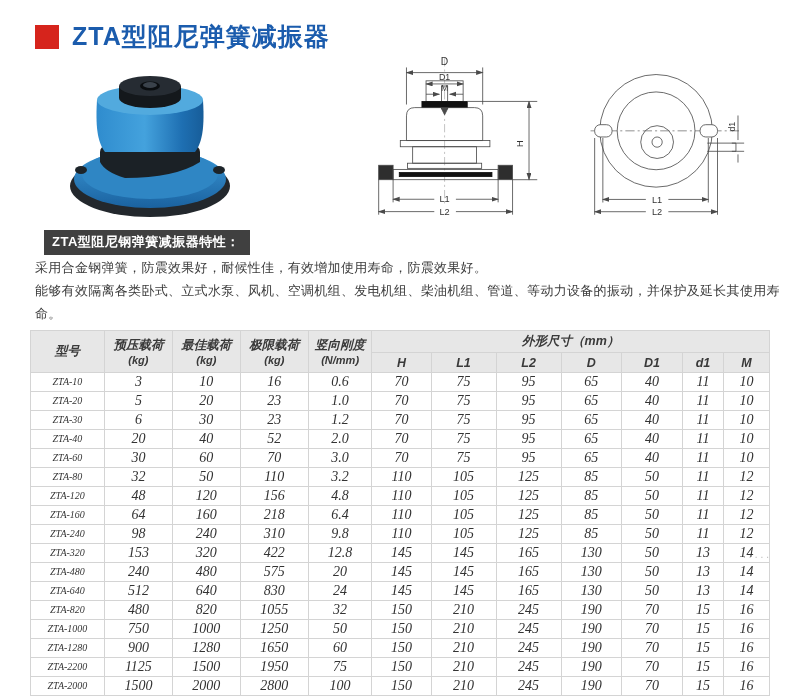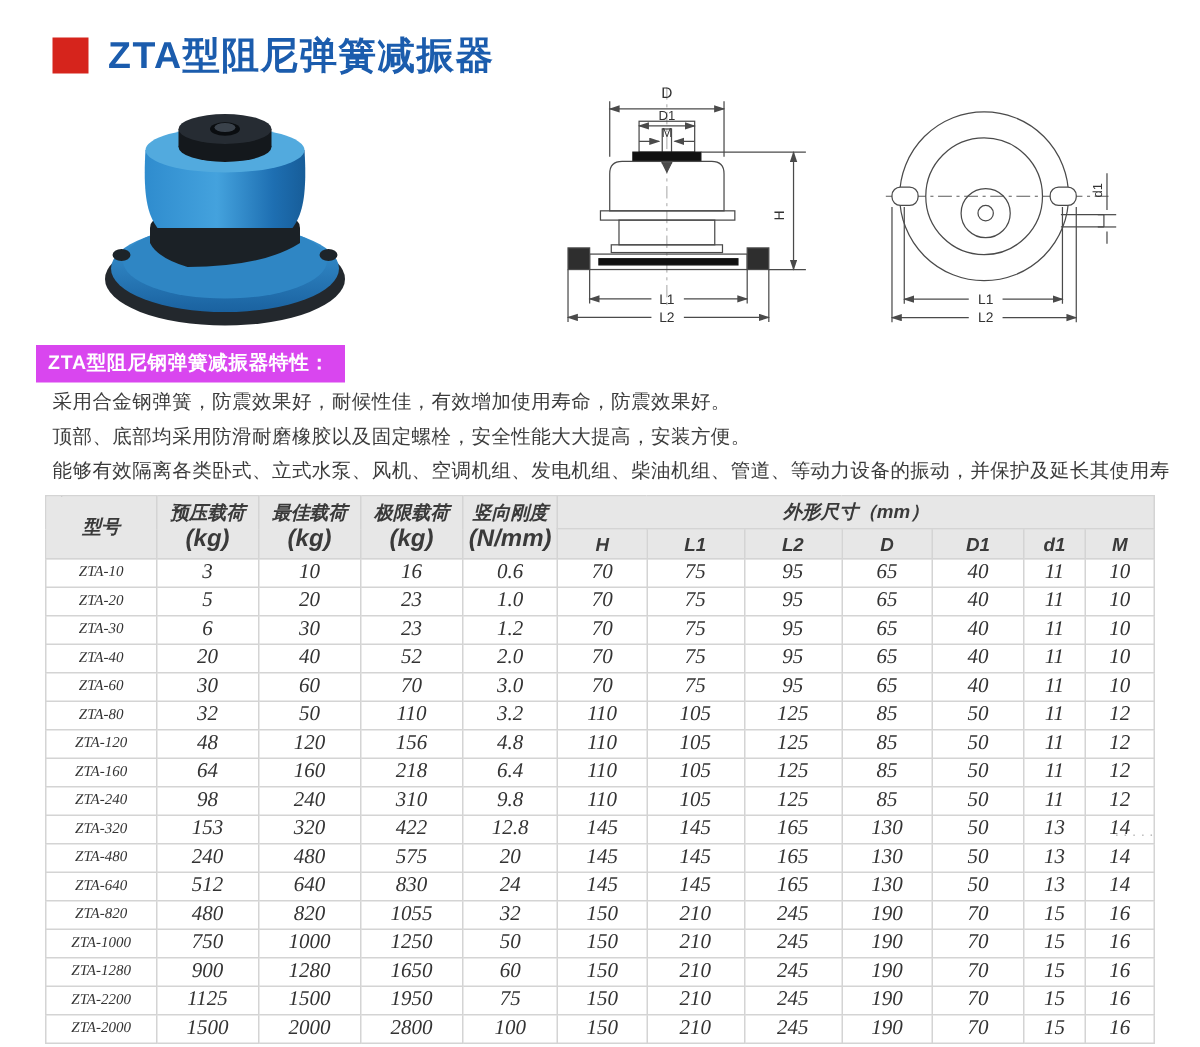--- a/index.html
+++ b/index.html
@@ -12,35 +12,35 @@
   .red-sq { width:24px; height:24px; background:#d6241c; margin-right:13px; }
   .title { font-size:25px; font-weight:bold; color:#1b5cad; letter-spacing:1px; }
 
   
   .photo-wrap  { position:absolute; left:45px;  top:60px;  width:210px; height:162px; }
   .front-wrap  { position:absolute; left:356px; top:52px;  width:206px; height:170px; }
   .top-wrap    { position:absolute; left:574px; top:52px;  width:200px; height:170px; }
   svg text { font-family:"Liberation Sans","DejaVu Sans",sans-serif; }
 
   
-  .banner { position:absolute; left:24px; top:230px; background:#d946ef; color:#fff;
+  .banner { position:absolute; left:44px; top:230px; background:#404040; color:#fff;
     font-size:13px; font-weight:bold; padding:3px 10px 4px 8px; letter-spacing:.5px; }
 
   
   .features { position:absolute; left:35px; top:256px; width:748px; }
   .features p { font-size:13px; color:#3c3c3c; line-height:23px; letter-spacing:.3px; }
 
   
   .tbl-wrap { position:absolute; left:30px; top:330px; width:740px; }
   table { width:740px; border-collapse:collapse; table-layout:fixed;font-style:italic; }
   th, td { border:1px solid #d4d4d4; text-align:center; vertical-align:middle; }
   thead th { background:#e7e7e7; color:#3a3a3a; font-size:12.5px; font-weight:bold; }
   thead tr.r1 th { height:22px; }
   thead tr.r2 th { height:20px; }
-  th .l2 { display:block; font-size:16px; font-weight:bold; }
+  th .l2 { display:block; font-size:11px; font-weight:bold; }
   tbody td { height:19px; font-size:14px; color:#333;
     font-family:"Liberation Serif","DejaVu Serif",serif; line-height:14px; }
   tbody td.model, tbody td:first-child { font-size:10px; }
   .dots { position:absolute; right:28px; bottom:4px; color:#bbb; font-size:10px;
     letter-spacing:3px; }
 </style>
 </head>
 <body>
 
 <div class="page">
@@ -166,21 +166,20 @@
       <line x1="20" y1="156" x2="70" y2="156" marker-start="url(#arr)"></line>
       <line x1="92" y1="156" x2="140" y2="156" marker-end="url(#arr)"></line>
       <text x="81" y="159" font-size="9" text-anchor="middle" fill="#333" stroke="none">L2</text>
     </svg>
   </div>
 
   <div class="banner">ZTA型阻尼钢弹簧减振器特性：</div>
 
   <div class="features">
     <p>采用合金钢弹簧，防震效果好，耐候性佳，有效增加使用寿命，防震效果好。</p>
-    <p>顶部、底部均采用防滑耐磨橡胶以及固定螺栓，安全性能大大提高，安装方便。</p>
     <p>能够有效隔离各类卧式、立式水泵、风机、空调机组、发电机组、柴油机组、管道、等动力设备的振动，并保护及延长其使用寿命。</p>
   </div>
 
   <div class="tbl-wrap">
     <table>
       <colgroup>
         <col style="width:10%">
           <col style="width:9.2%">
           <col style="width:9.2%">
           <col style="width:9.2%">

